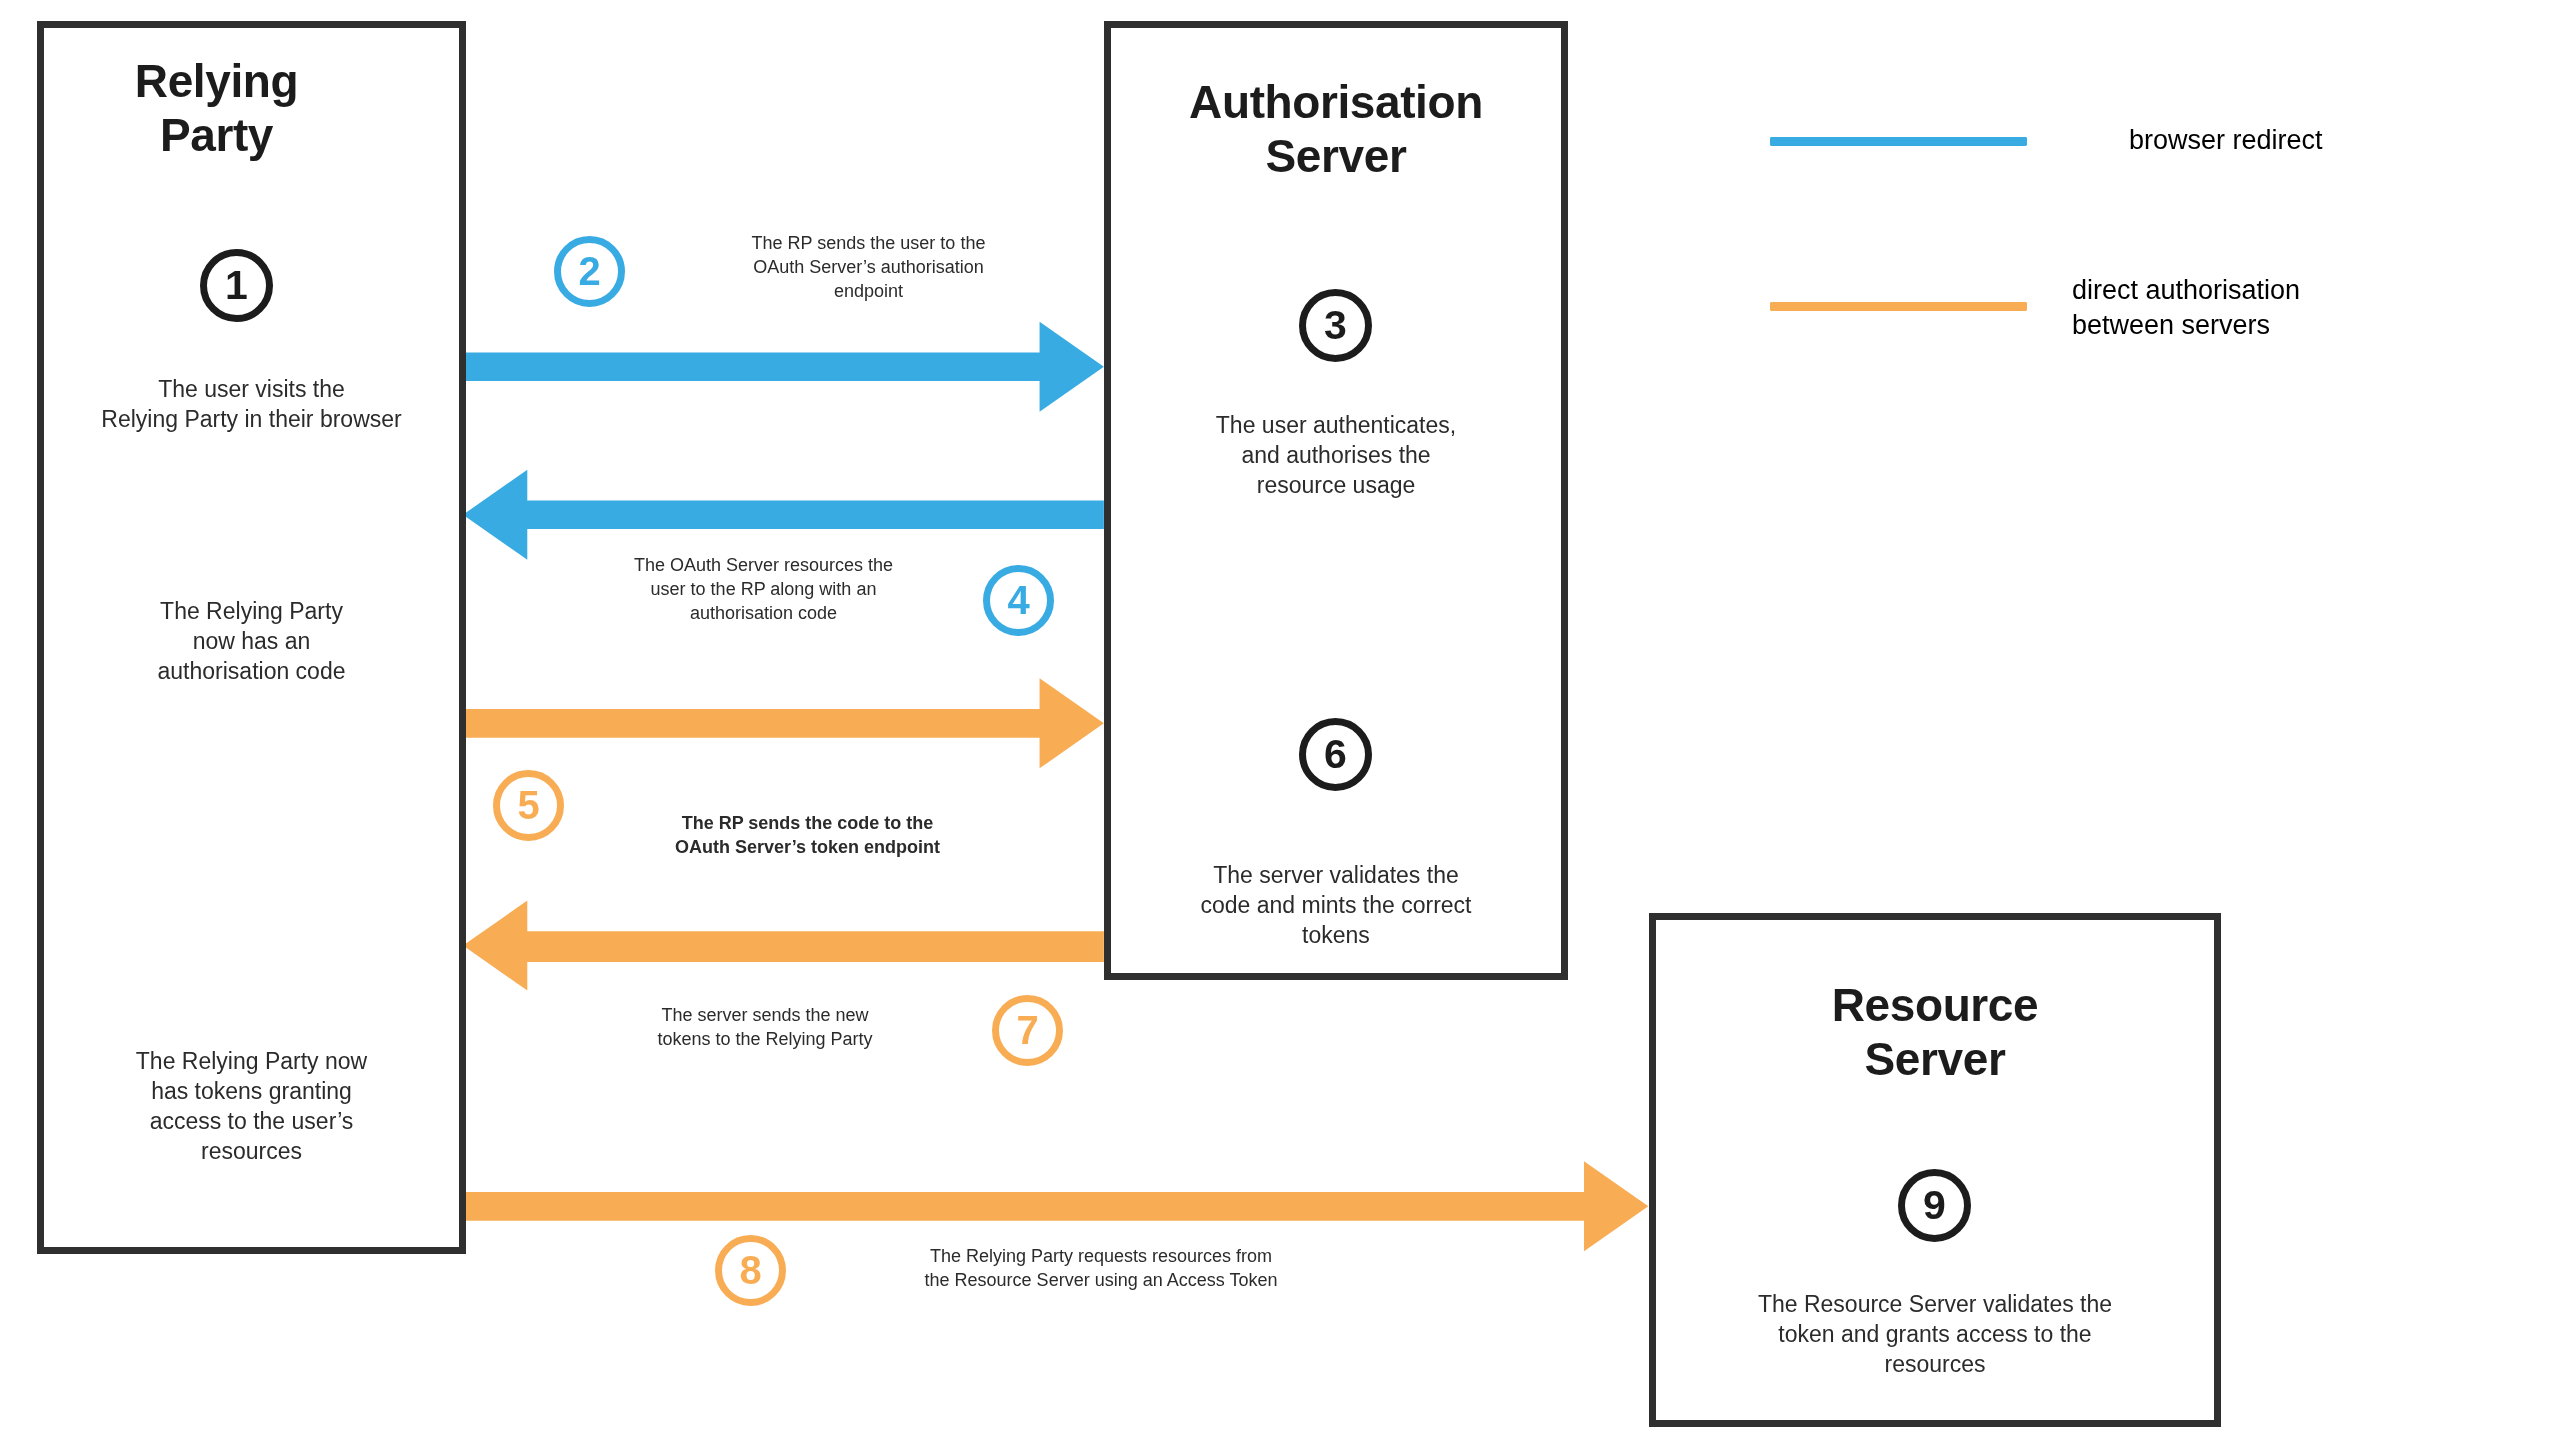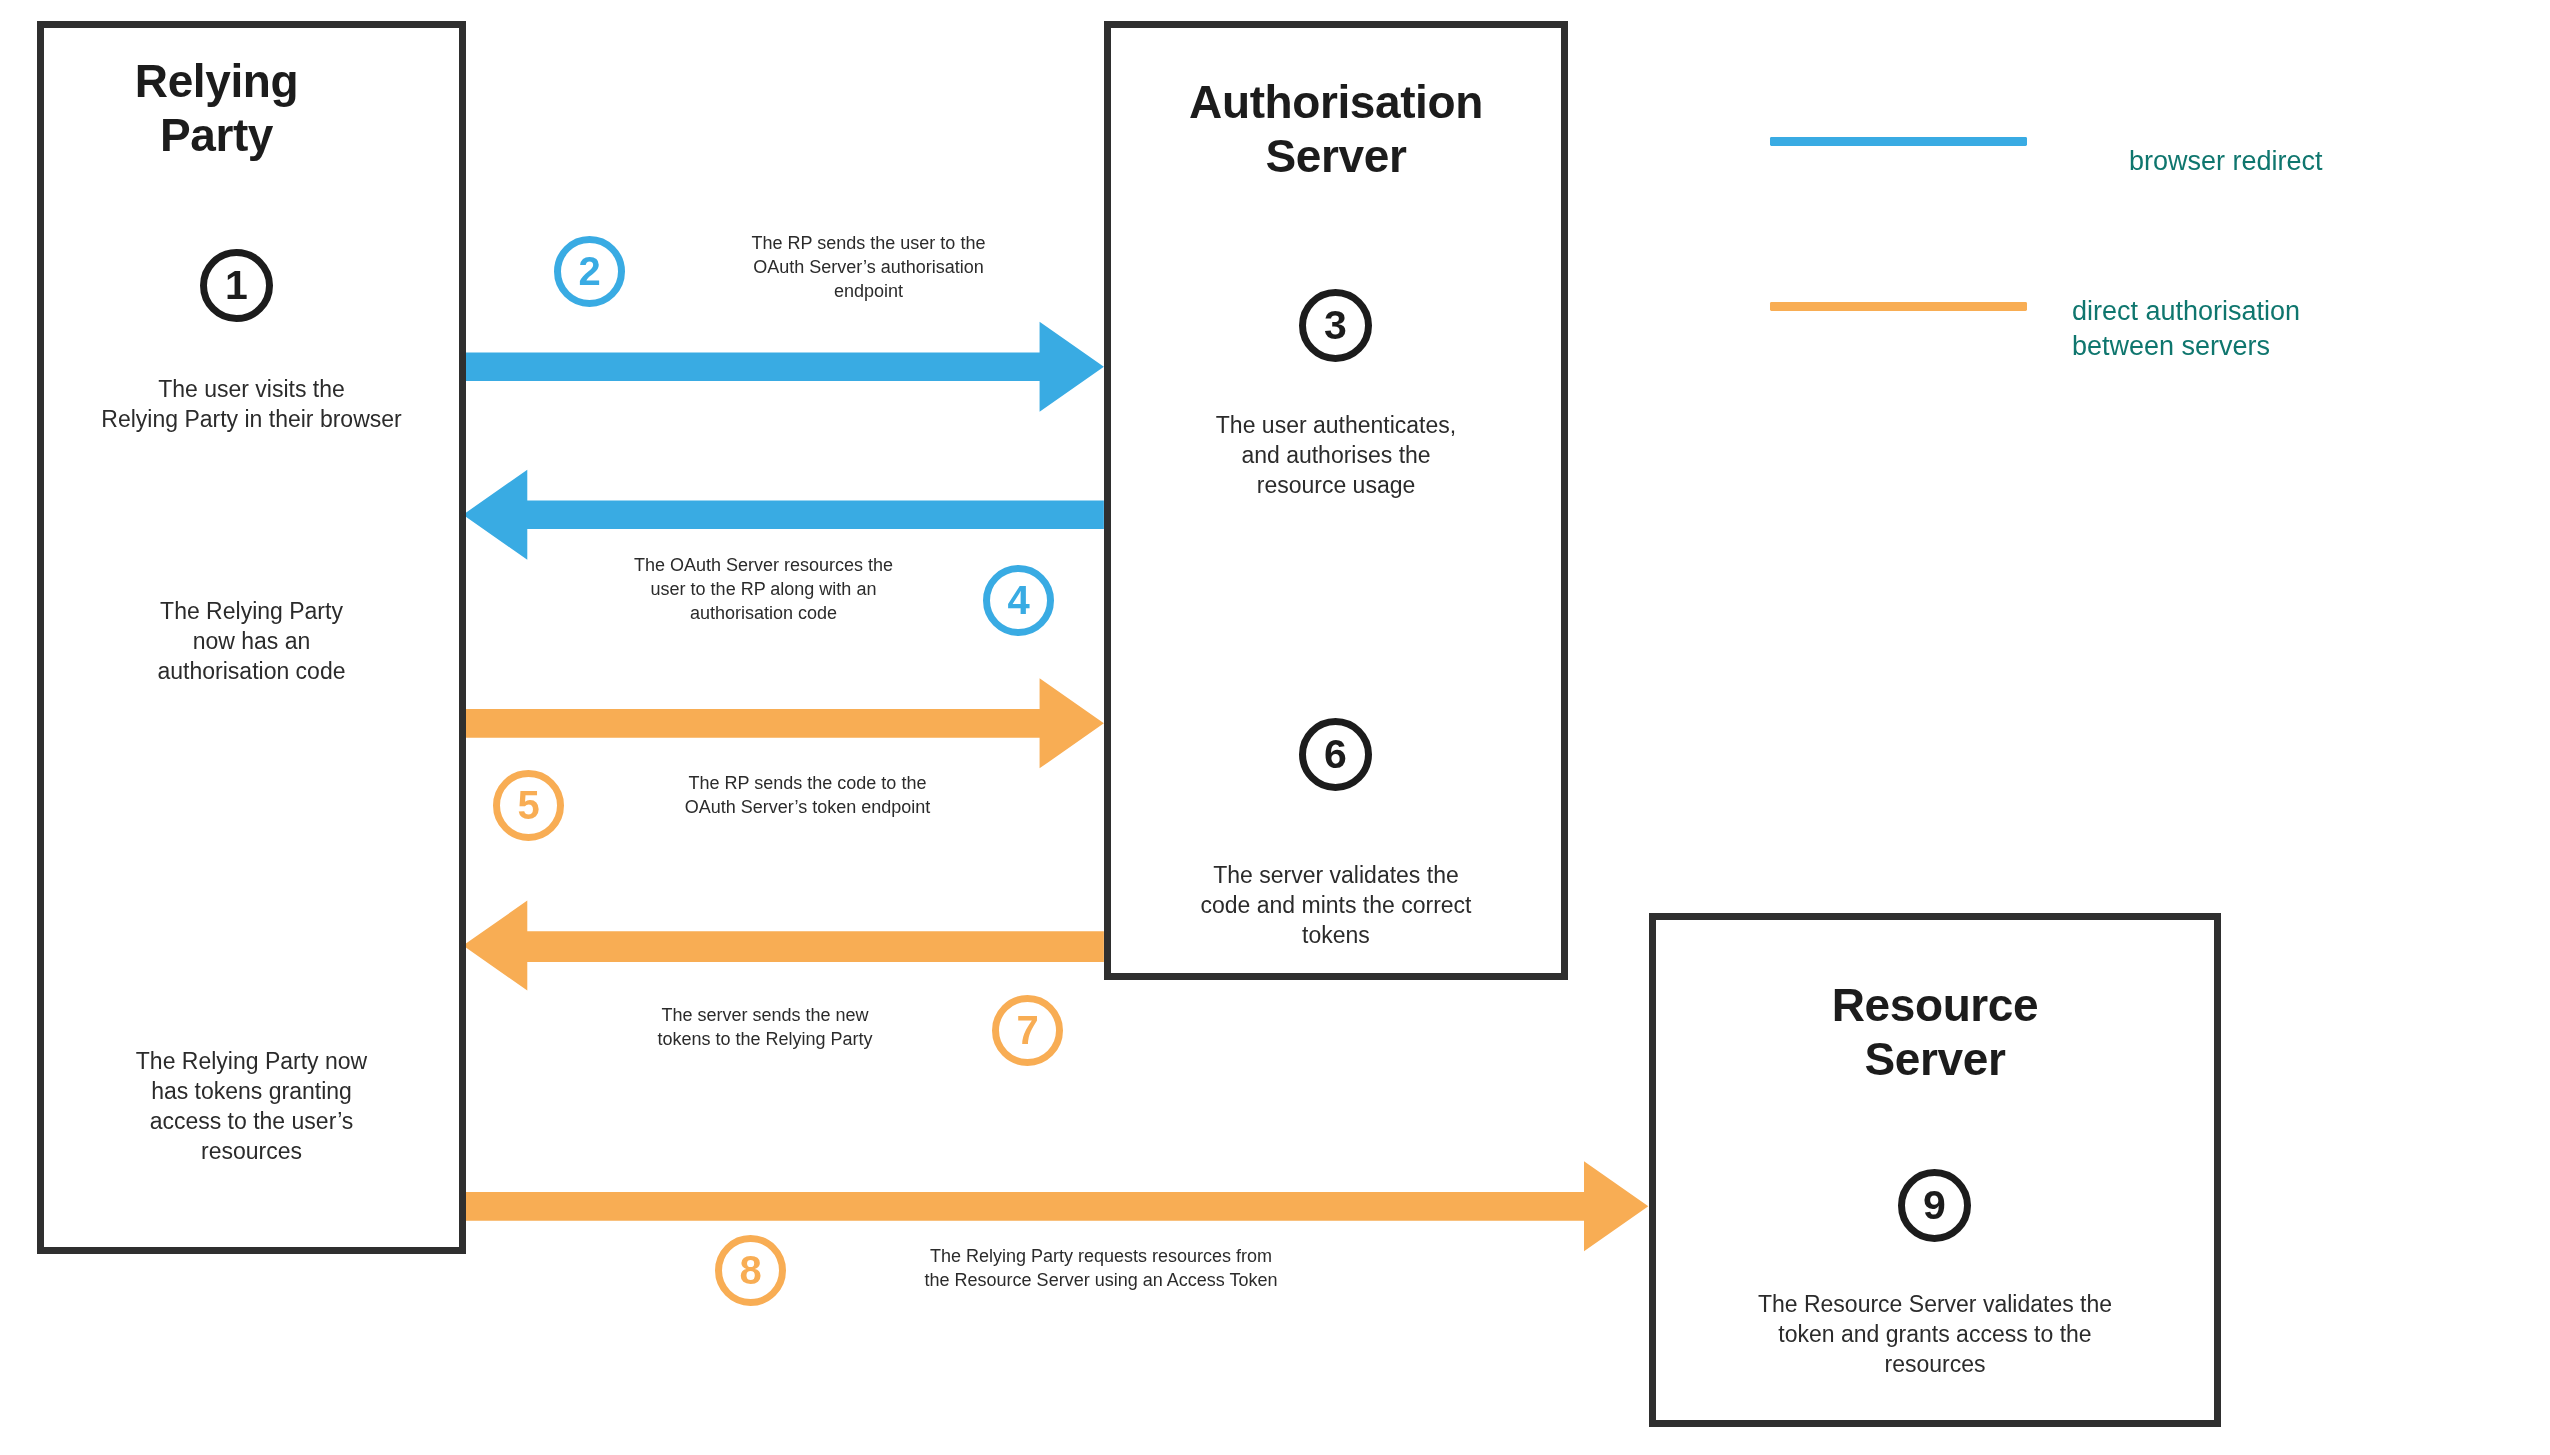--- a/index.html
+++ b/index.html
@@ -66,23 +66,22 @@
   
   .legend-swatch{
     position:absolute;
     height:9.3px;
     border-radius:1.4px;
   }
   .legend-text{
     position:absolute;
     font-size:27px;
     line-height:1.30;
-    color:#0f766e;
+    color:#000000;
     white-space:pre-line;
-    margin-top:21px;
   }
   #arrow-layer{
     position:absolute;
     left:0; top:0;
     width:2550px;
     height:1456px;
     pointer-events:none;
   }
 </style>
 </head>
@@ -157,21 +156,21 @@
 endpoint</div>
 
   <div class="step-badge blue" style="left:983px; top:565px; width:71px; height:71px; font-size:40px;">4</div>
 
   <div class="flow-label" style="left:565px; width:397px; top:554px;">The OAuth Server resources the
 user to the RP along with an
 authorisation code</div>
 
   <div class="step-badge orange" style="left:493px; top:770px; width:71px; height:71px; font-size:40px;">5</div>
 
-  <div class="flow-label" style="left:593px; width:429px; top:772px;">The RP sends the code to the
+  <div class="flow-label" style="left:593px; width:429px; top:812px;font-weight:bold;">The RP sends the code to the
 OAuth Server’s token endpoint</div>
 
   <div class="step-badge orange" style="left:992px; top:995px; width:71px; height:71px; font-size:40px;">7</div>
 
   <div class="flow-label" style="left:565px; width:400px; top:1004px;">The server sends the new
 tokens to the Relying Party</div>
 
   <div class="step-badge orange" style="left:715px; top:1235px; width:71px; height:71px; font-size:40px;">8</div>
 
   <div class="flow-label" style="left:815px; width:572px; top:1245px;">The Relying Party requests resources from

